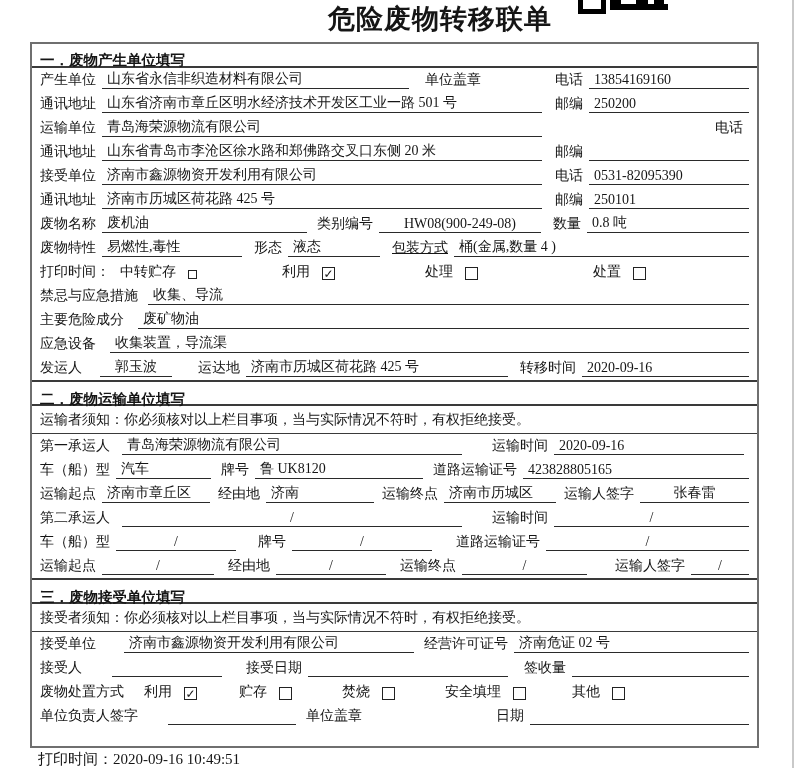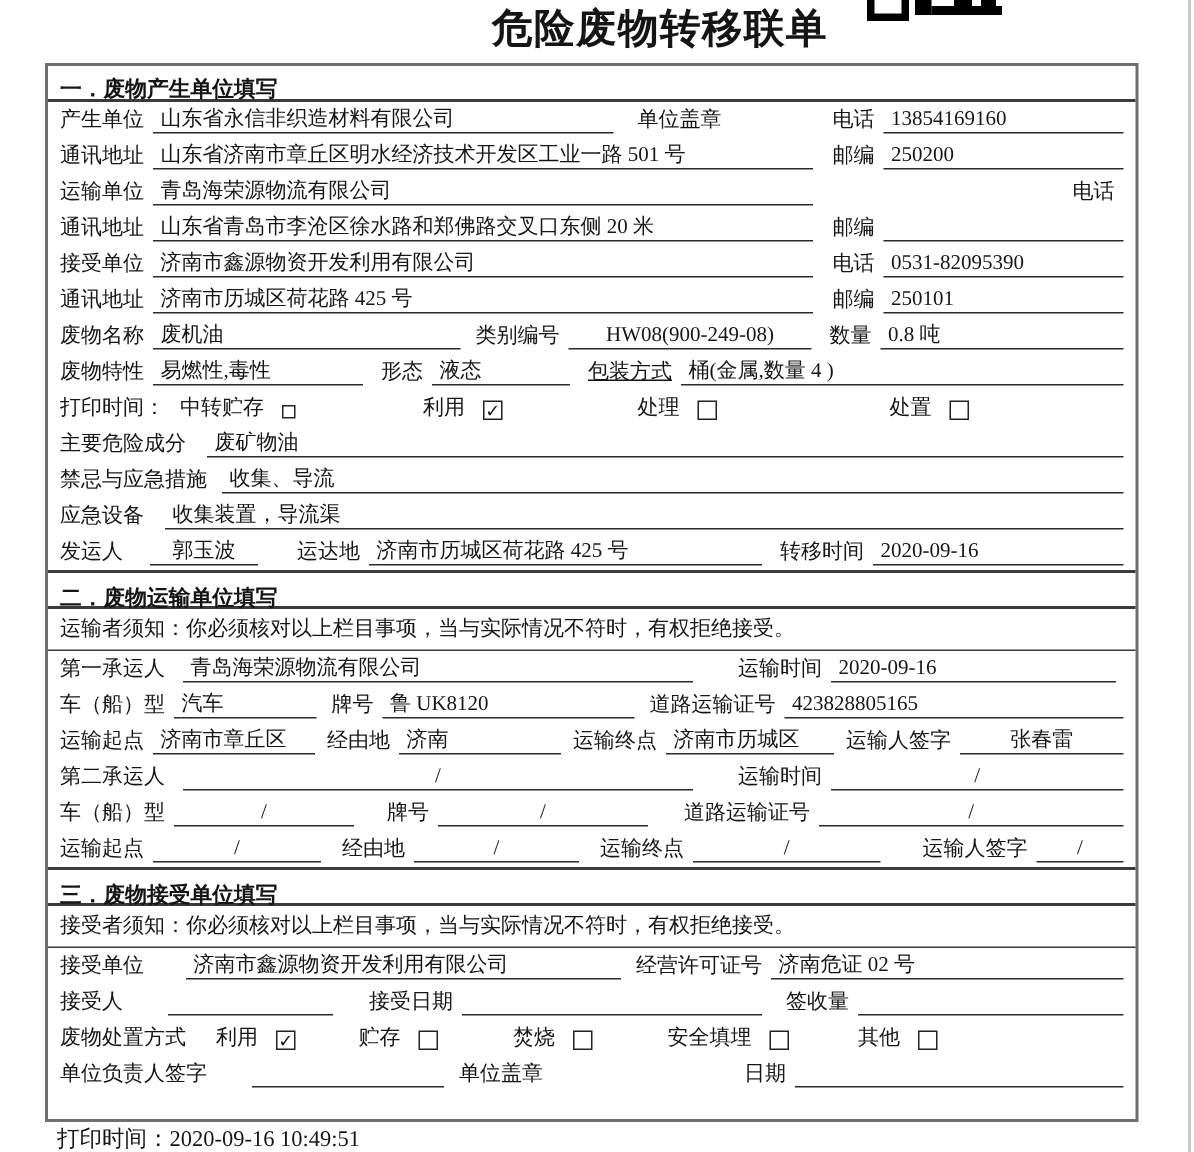--- a/index.html
+++ b/index.html
@@ -122,27 +122,27 @@
       <span class="cb cb-sm"><span></span></span>
       <span class="lbl" style="margin-left:85px;">利用</span>
       <span class="cb"><span>✓</span></span>
       <span class="lbl" style="margin-left:90px;">处理</span>
       <span class="cb"><span></span></span>
       <span class="lbl" style="margin-left:115px;">处置</span>
       <span class="cb"><span></span></span>
     </div>
 
     <div class="row">
+      <span class="lbl" style="margin-right:10px;">禁忌与应急措施</span>
+      <span class="val grow">收集、导流</span>
+    </div>
+
+    <div class="row">
       <span class="lbl" style="margin-right:14px;">主要危险成分</span>
       <span class="val grow">废矿物油</span>
-    </div>
-
-    <div class="row">
-      <span class="lbl" style="margin-right:10px;">禁忌与应急措施</span>
-      <span class="val grow">收集、导流</span>
     </div>
 
     <div class="row">
       <span class="lbl" style="margin-right:14px;">应急设备</span>
       <span class="val grow">收集装置，导流渠</span>
     </div>
 
     <div class="row">
       <span class="lbl" style="margin-right:18px;">发运人</span>
       <span class="val ctr" style="width:72px;">郭玉波</span>

